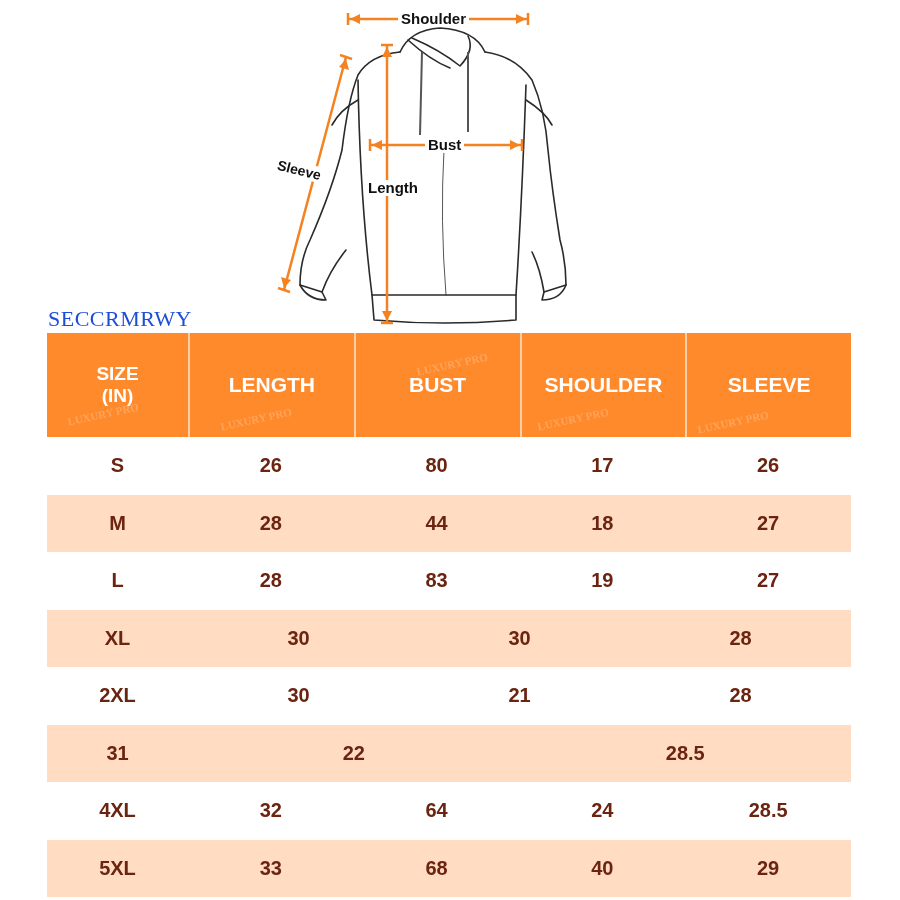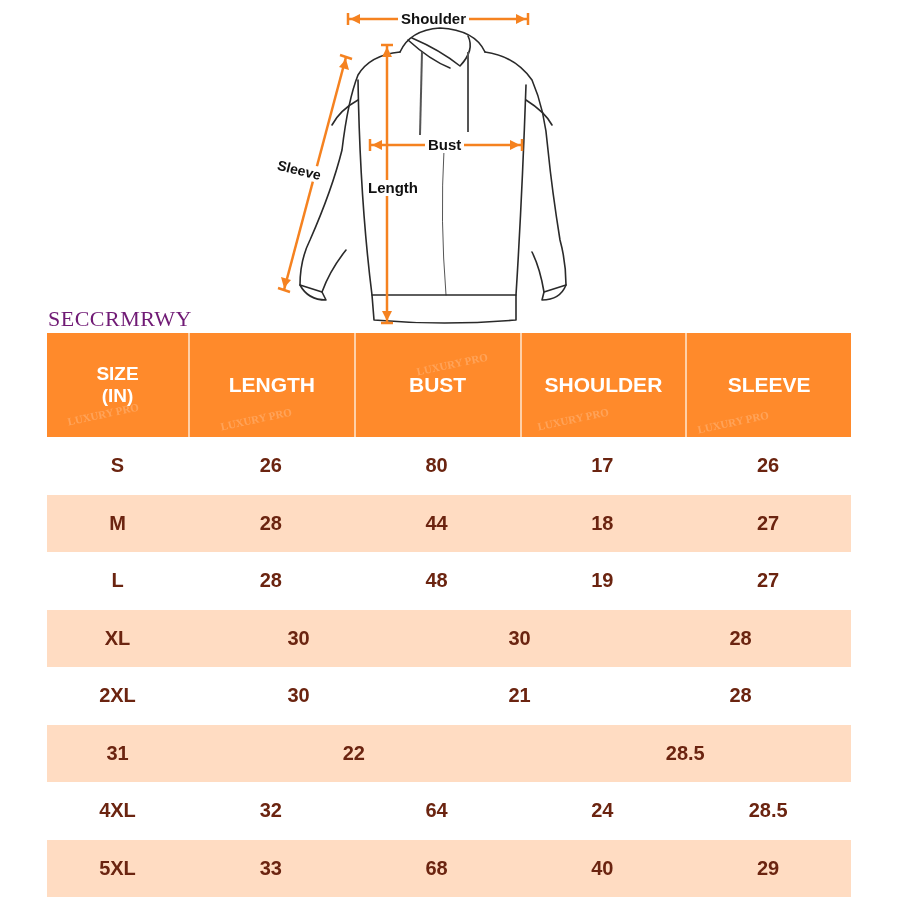--- a/index.html
+++ b/index.html
@@ -8,21 +8,21 @@
     font-family: "Liberation Sans", sans-serif;
   }
   .diagram { position: absolute; left: 260px; top: 0; width: 330px; height: 330px; }
   .diagram svg { position: absolute; left: 0; top: 0; }
   .dlabel {
     position: absolute; font-family: "Liberation Sans", sans-serif; font-weight: bold;
     font-size: 15px; color: #111; background: #fff; padding: 0 3px; line-height: 16px;
   }
   .brand {
     position: absolute; left: 48px; top: 306px;
-    font-family: "Liberation Serif", serif; font-size: 22px; color: #701a75; letter-spacing: 0.5px;
+    font-family: "Liberation Serif", serif; font-size: 22px; color: #1d4ed8; letter-spacing: 0.5px;
   }
   .table { position: absolute; left: 47px; top: 333px; width: 804px; }
   .hrow { display: flex; height: 104px; background: #ff8a2b; }
   .hcell {
     flex: 1; display: flex; align-items: center; justify-content: center; text-align: center;
     color: #ffffff; font-weight: bold; font-size: 21px; line-height: 22px;
     border-left: 2px solid #ffd0a8; position: relative; overflow: hidden;
   }
   .hcell:first-child { border-left: none; flex: 0 0 141px; font-size: 19px; }
   .hcell .wm {
@@ -142,21 +142,21 @@
   <div class="drow alt">
     <div class="dcell">M</div>
     <div class="dcell">28</div>
     <div class="dcell">44</div>
     <div class="dcell">18</div>
     <div class="dcell">27</div>
   </div>
   <div class="drow">
     <div class="dcell">L</div>
     <div class="dcell">28</div>
-    <div class="dcell">48</div>
+    <div class="dcell">83</div>
     <div class="dcell">19</div>
     <div class="dcell">27</div>
   </div>
   <div class="drow alt">
     <div class="dcell">XL</div>
     <div class="dcell">30</div>
     <div class="dcell">30</div>
     <div class="dcell">28</div>
   </div>
   <div class="drow">

